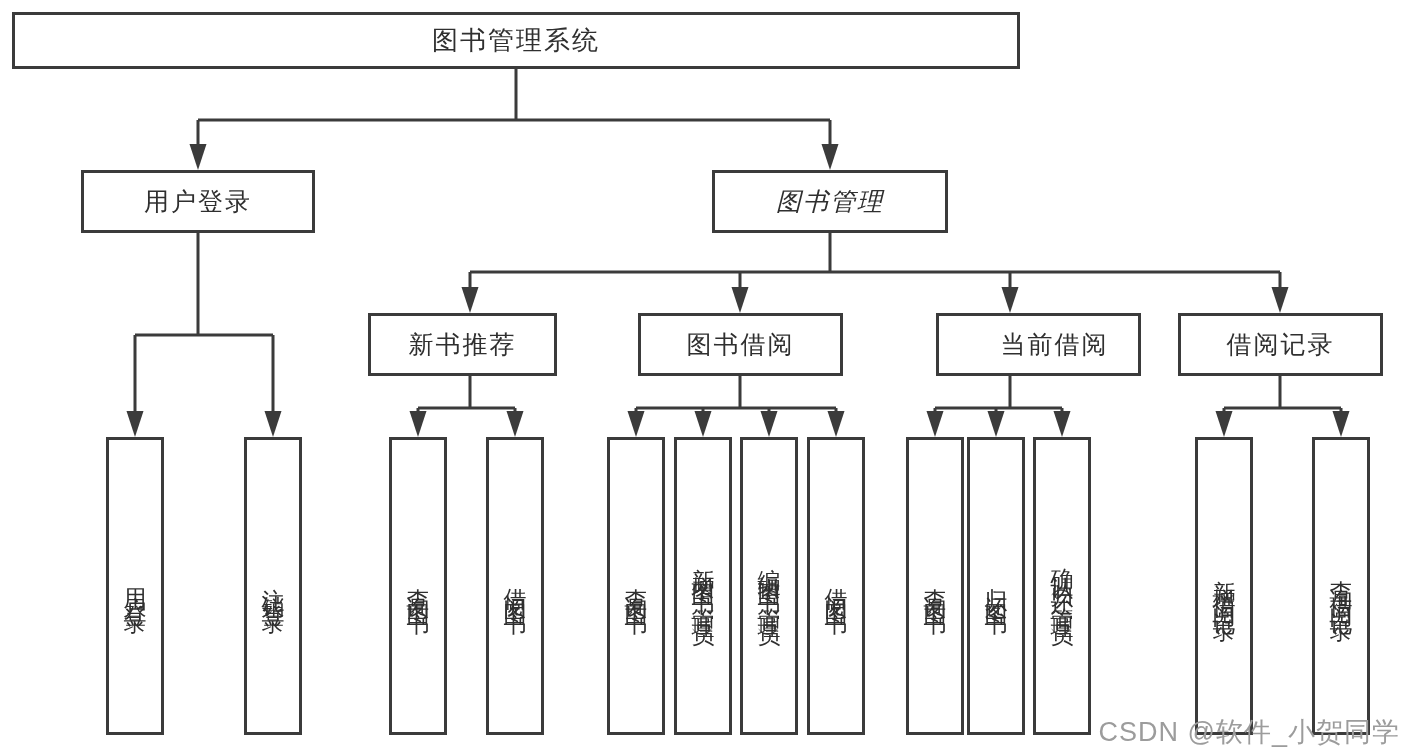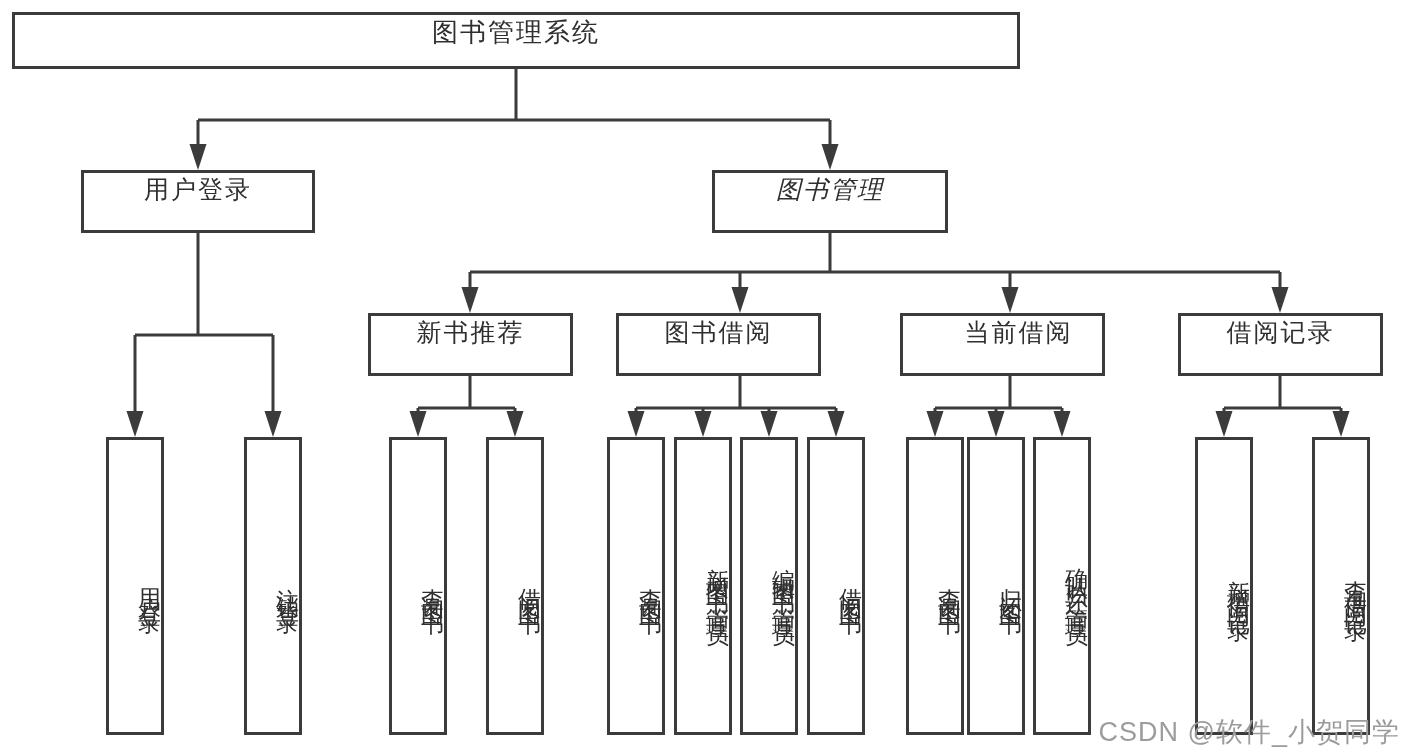--- a/index.html
+++ b/index.html
@@ -23,20 +23,21 @@
     height: 747px;
     pointer-events: none;
   }
   .node {
     position: absolute;
     box-sizing: border-box;
     border: 3px solid #3b3b3b;
     background: #ffffff;
     color: #2f2f2f;
     display: flex;
+    align-items: center;
     justify-content: center;
     z-index: 2;
   }
   .node.h {
     font-size: 25px;
     letter-spacing: 2px;
     white-space: nowrap;
   }
   .node.h.root {
     font-size: 26px;
@@ -127,27 +128,27 @@
     <span>图书管理系统</span>
   </div>
 
   <div class="node h" style="left:81px; top:170px; width:234px; height:63px;">
     <span>用户登录</span>
   </div>
   <div class="node h" style="left:712px; top:170px; width:236px; height:63px;font-style:italic;">
     <span>图书管理</span>
   </div>
 
-  <div class="node h" style="left:368px; top:313px; width:205px; height:63px;">
+  <div class="node h" style="left:368px; top:313px; width:189px; height:63px;">
     <span>新书推荐</span>
   </div>
-  <div class="node h" style="left:616px; top:313px; width:205px; height:63px;">
+  <div class="node h" style="left:638px; top:313px; width:205px; height:63px;">
     <span>图书借阅</span>
   </div>
-  <div class="node h" style="left:900px; top:313px; width:205px; height:63px;padding-left:32px;">
+  <div class="node h" style="left:936px; top:313px; width:205px; height:63px;padding-left:32px;">
     <span>当前借阅</span>
   </div>
   <div class="node h" style="left:1178px; top:313px; width:205px; height:63px;">
     <span>借阅记录</span>
   </div>
 
   <div class="node v" style="left:106px; top:437px; width:58px; height:298px;">
     <span>用户登录</span>
   </div>
   <div class="node v" style="left:244px; top:437px; width:58px; height:298px;">

